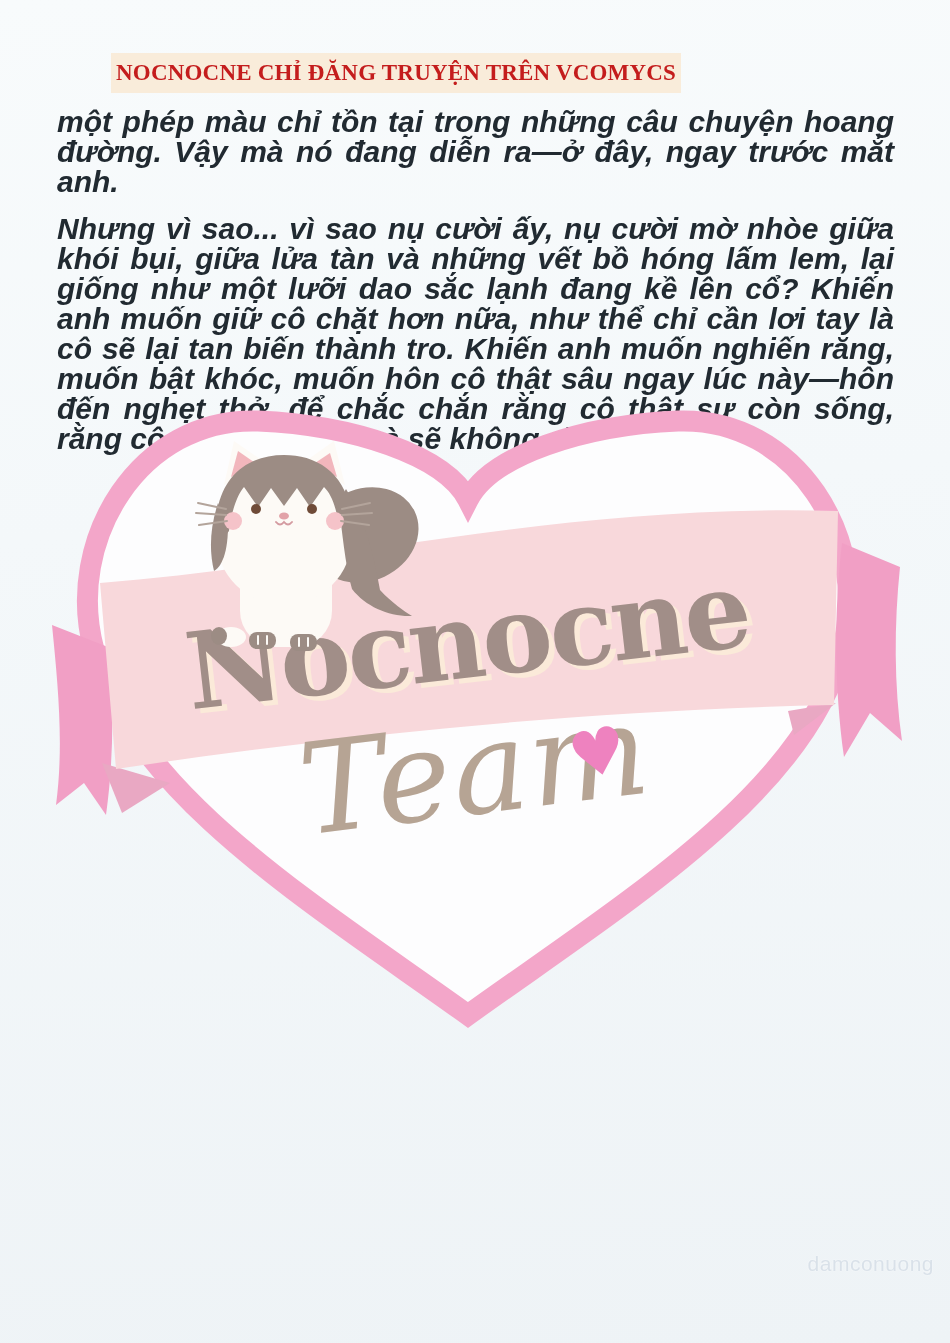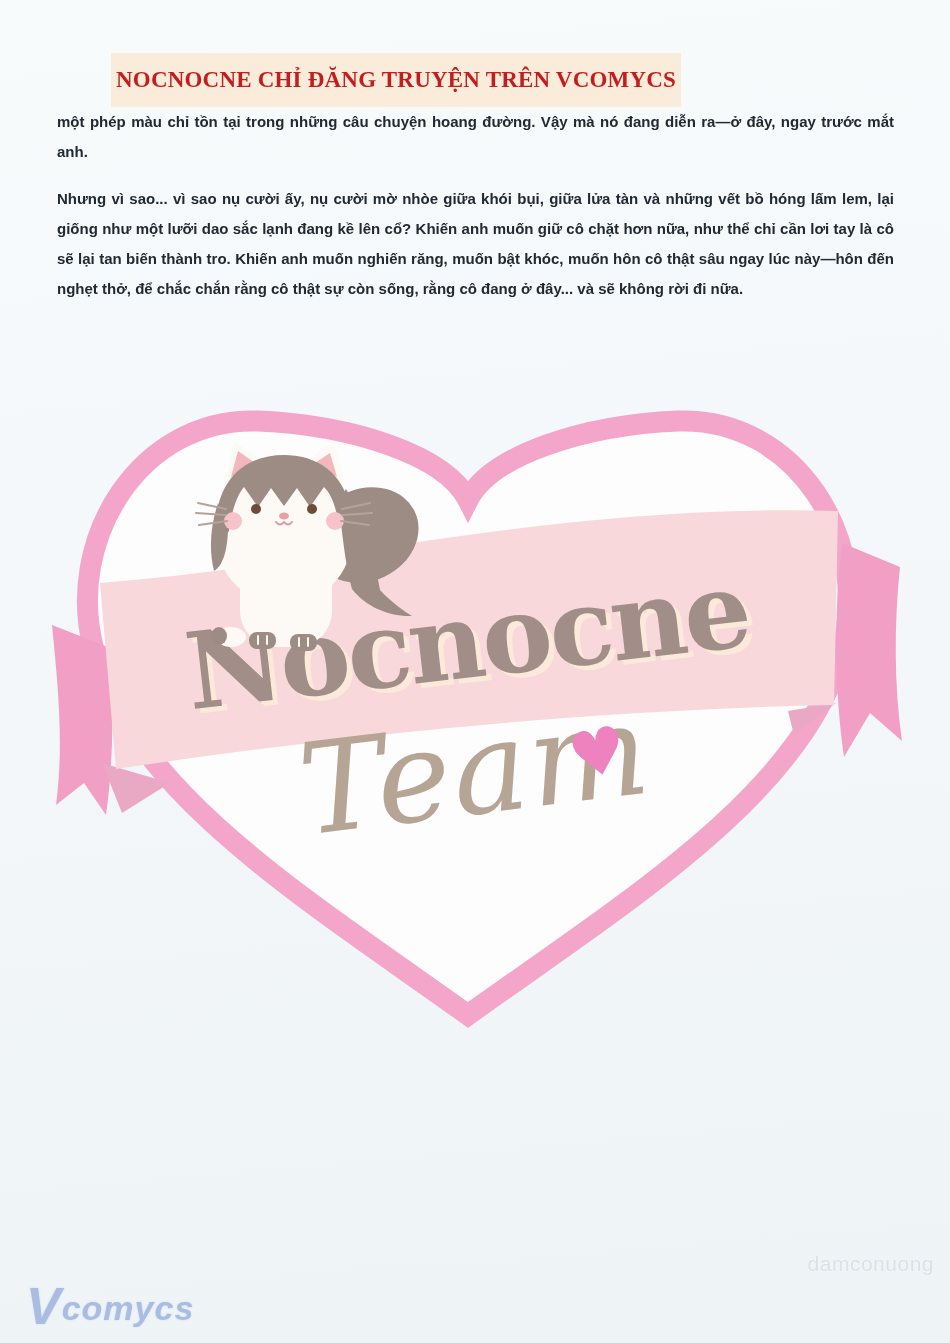--- a/index.html
+++ b/index.html
@@ -9,26 +9,26 @@
     margin:0 auto;
     overflow:hidden;
     background:linear-gradient(175deg,#f8fbfc 0%,#f4f8fa 38%,#eef3f6 100%);
     font-family:"Liberation Sans",sans-serif;
   }
   .header-notice{
     position:absolute;left:111px;top:53px;
     background:#f9ecda;color:#c41d1d;
     font-family:"Liberation Serif",serif;
     font-weight:bold;font-size:23px;line-height:30px;
-    padding:12px 5px;letter-spacing:.2px;white-space:nowrap;
+    padding:5px 5px;letter-spacing:.2px;white-space:nowrap;
   }
   .story{
     position:absolute;left:57px;top:107px;width:837px;
-    color:#212a31;font-weight:bold;font-size:15px;line-height:30px;
-    text-align:justify;letter-spacing:0;
+    color:#212a31;font-weight:bold;font-size:30px;line-height:30px;
+    text-align:justify;letter-spacing:0;font-style:italic;
   }
   .story p{margin:0 0 17px 0;}
   .logo-svg{position:absolute;left:0;top:385px;}
   .nocnocne-text{
     font-family:"DejaVu Serif",serif;font-weight:bold;
     font-size:106px;letter-spacing:-3px;
   }
   .team-text{
     font-family:"DejaVu Serif",serif;font-style:italic;
     font-size:126px;letter-spacing:2px;
@@ -106,17 +106,16 @@
       <circle cx="256" cy="124" r="5" fill="#6f4b38"></circle>
       <circle cx="312" cy="124" r="5" fill="#6f4b38"></circle>
       <ellipse cx="284" cy="131" rx="5" ry="3.5" fill="#e2a2a8"></ellipse>
       <path d="M276 137 Q280 142 284 137 Q288 142 292 137" stroke="#d49ba1" stroke-width="2" fill="none" stroke-linecap="round"></path>
       <circle cx="233" cy="136" r="9" fill="#f5c3c9"></circle>
       <circle cx="335" cy="136" r="9" fill="#f5c3c9"></circle>
       <path d="M198 118 L226 124 M196 128 L226 130 M199 140 L227 136 M342 124 L370 118 M342 130 L372 128 M341 136 L369 140" stroke="#b3a49b" stroke-width="2" fill="none" stroke-linecap="round"></path>
     </g>
   </svg>
 
-  <div class="vcomycs"><span class="big">V</span><span>comycs</span></div>
 
   <div class="damconuong">damconuong</div>
 
 </div>
 
 </body></html>

